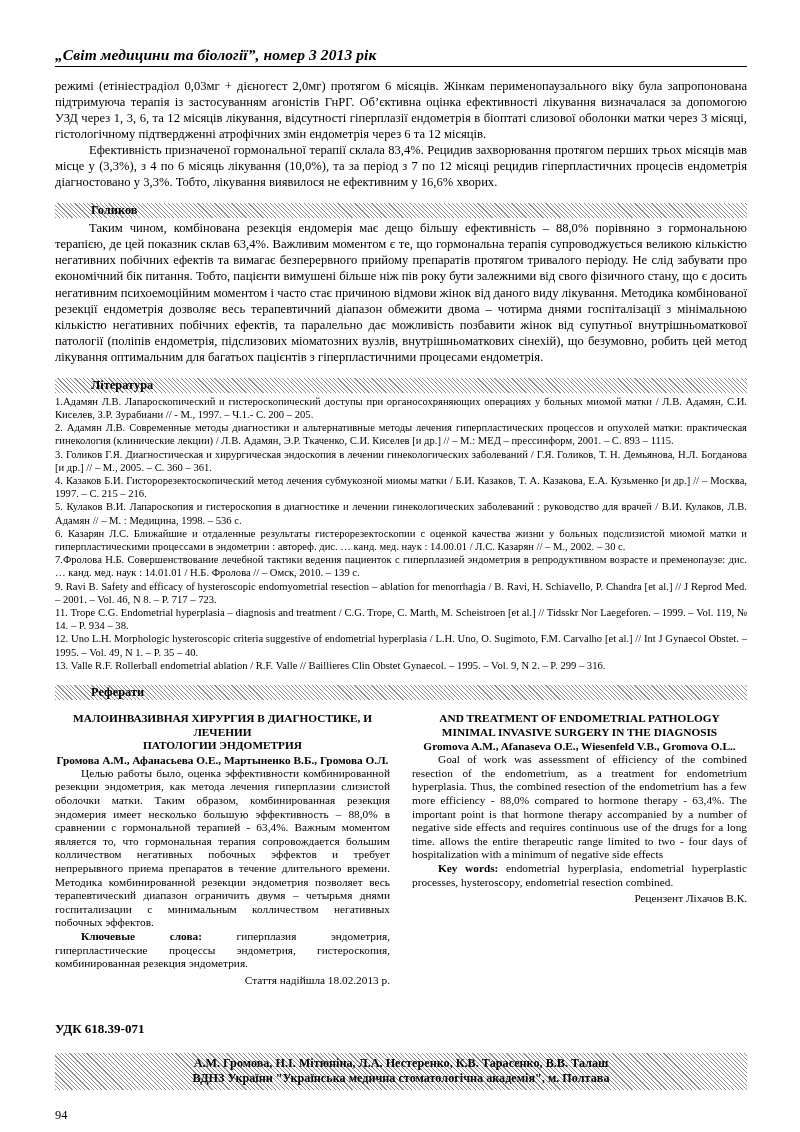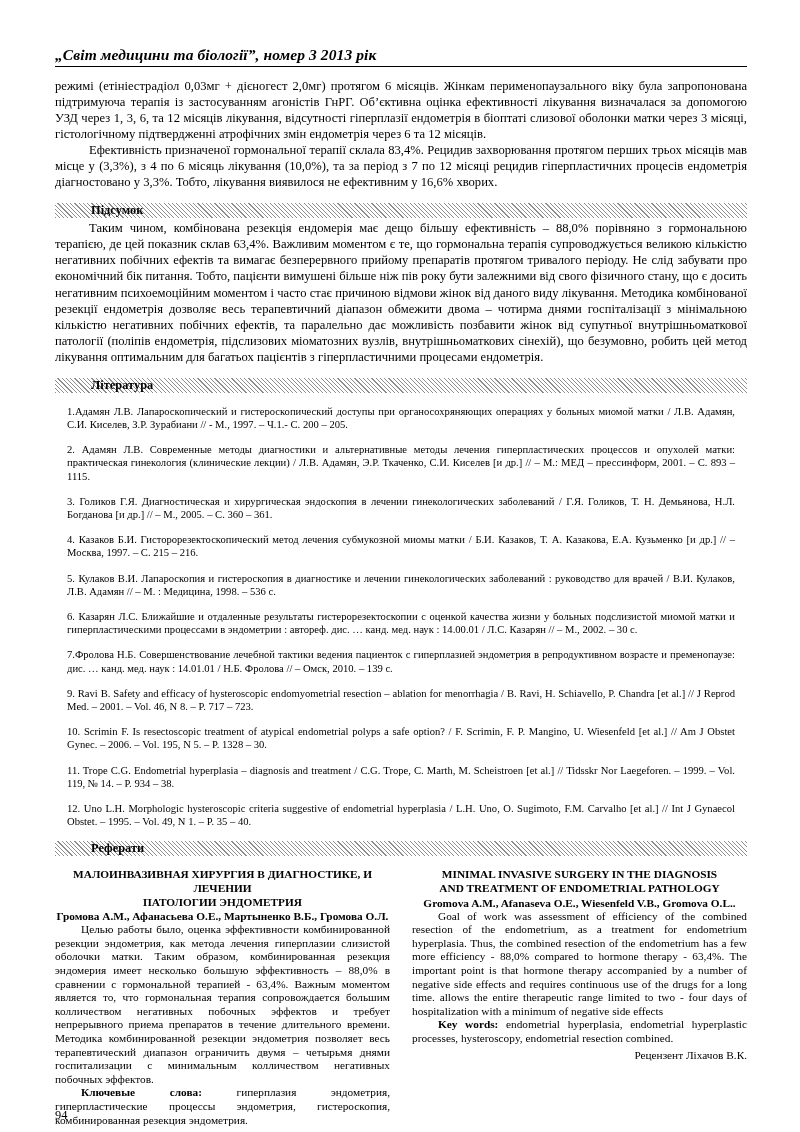--- a/index.html
+++ b/index.html
@@ -74,21 +74,21 @@
     margin-left: 36px;
     color: #000;
     white-space: nowrap;
   }
 
   
   .refs {
     margin-top: 1px;
   }
   .refs p {
-    margin: 12px;
+    margin: 0;
     font-size: 10.6px;
     line-height: 13.2px;
     text-align: justify;
   }
 
   
   .abstracts {
     display: flex;
     gap: 22px;
     margin-top: 12px;
@@ -169,58 +169,58 @@
 <div class="page">
   <div class="content">
 
     <div class="runhead">„Світ медицини та біології”, номер 3 2013 рік</div>
     <div class="runhead-rule"></div>
 
     <p class="body">режимі (етініестрадіол 0,03мг + дієногест 2,0мг) протягом 6 місяців. Жінкам перименопаузального віку була запропонована підтримуюча терапія із застосуванням агоністів ГнРГ. Об’єктивна оцінка ефективності лікування визначалася за допомогою УЗД  через 1, 3, 6, та 12 місяців лікування, відсутності гіперплазії ендометрія в біоптаті слизової оболонки матки через 3 місяці, гістологічному підтвердженні атрофічних змін ендометрія через 6 та 12 місяців.</p>
     <p class="body indent">Ефективність призначеної гормональної терапії склала 83,4%. Рецидив захворювання протягом перших трьох місяців мав місце у (3,3%), з 4 по 6 місяць лікування (10,0%), та за період з 7 по 12 місяці рецидив гіперпластичних процесів ендометрія діагностовано у 3,3%. Тобто, лікування виявилося не ефективним у 16,6% хворих.</p>
 
     <div class="hatch-bar">
-      <span class="hl">Підсумок</span>
+      <span class="hl">Голиков</span>
     </div>
     <p class="body indent">Таким чином, комбінована резекція ендомерія має дещо більшу ефективність – 88,0% порівняно з гормональною терапією, де цей показник склав 63,4%. Важливим моментом є те, що гормональна терапія супроводжується великою кількістю негативних побічних ефектів та вимагає безперервного прийому препаратів протягом тривалого періоду. Не слід забувати про економічний бік питання. Тобто, пацієнти вимушені більше ніж пів року бути залежними від свого фізичного стану, що є досить негативним психоемоційним моментом і часто стає причиною відмови жінок від даного виду лікування. Методика комбінованої резекції ендометрія дозволяє весь терапевтичний діапазон обмежити двома – чотирма днями госпіталізації з мінімальною кількістю негативних побічних ефектів, та паралельно дає можливість позбавити жінок від супутньої внутрішньоматкової патології (поліпів ендометрія, підслизових міоматозних вузлів, внутрішньоматкових сінехій), що безумовно, робить цей метод лікування оптимальним для багатьох пацієнтів з гіперпластичними процесами ендометрія.</p>
 
     <div class="hatch-bar">
       <span class="hl">Література</span>
     </div>
     <div class="refs">
       <p>1.Адамян Л.В. Лапароскопический и гистероскопический доступы при органосохряняющих операциях у больных миомой матки / Л.В. Адамян, С.И. Киселев, З.Р. Зурабиани // - М., 1997. – Ч.1.- С. 200 – 205.</p>
       <p>2. Адамян Л.В. Современные методы диагностики и альтернативные методы лечения гиперпластических процессов и опухолей матки: практическая гинекология (клинические лекции)  / Л.В. Адамян,  Э.Р. Ткаченко, С.И. Киселев  [и др.] // – М.:   МЕД – прессинформ, 2001. – С. 893 – 1115.</p>
       <p>3. Голиков Г.Я. Диагностическая и хирургическая эндоскопия в лечении гинекологических заболеваний / Г.Я. Голиков,  Т. Н.  Демьянова,  Н.Л. Богданова  [и др.]  // – М., 2005. – С. 360 – 361.</p>
       <p>4. Казаков Б.И. Гисторорезектоскопический метод лечения субмукозной миомы матки /  Б.И. Казаков,  Т. А. Казакова, Е.А. Кузьменко  [и др.] // – Москва, 1997. – С. 215 – 216.</p>
       <p>5. Кулаков В.И. Лапароскопия и гистероскопия в диагностике и лечении гинекологических заболеваний :  руководство для врачей  / В.И. Кулаков, Л.В. Адамян // – М. : Медицина, 1998. – 536 с.</p>
       <p>6. Казарян    Л.С.  Ближайшие и отдаленные результаты гистерорезектоскопии с оценкой качества жизни у больных подслизистой миомой матки и гиперпластическими процессами в эндометрии : автореф. дис.  …  канд. мед. наук  : 14.00.01 / Л.С. Казарян // – М., 2002. – 30 с.</p>
       <p>7.Фролова Н.Б.  Совершенствование  лечебной  тактики  ведения  пациенток  с  гиперплазией  эндометрия  в  репродуктивном  возрасте  и пременопаузе:  дис.  …  канд. мед. наук  : 14.01.01 / Н.Б. Фролова // – Омск, 2010. – 139 с.</p>
       <p>9. Ravi B.  Safety and efficacy of hysteroscopic endomyometrial resection – ablation for menorrhagia / B. Ravi, H. Schiavello, P.  Chandra [et al.]   //  J Reprod Med. – 2001. – Vol. 46, N 8. – P. 717 – 723.</p>
-      <p>10. Scrimin F.  Is resectoscopic treatment of atypical endometrial polyps a safe option? / F. Scrimin, F. P. Mangino, U. Wiesenfeld [et al.]  // Am J Obstet Gynec. – 2006. – Vol. 195, N 5. – P. 1328 – 30.</p>
       <p>11. Trope C.G. Endometrial hyperplasia – diagnosis and treatment / C.G. Trope, C. Marth, M. Scheistroen [et al.] // Tidsskr Nor Laegeforen. – 1999. – Vol. 119, № 14. – P. 934 – 38.</p>
       <p>12. Uno L.H. Morphologic hysteroscopic criteria suggestive of endometrial hyperplasia / L.H. Uno, O. Sugimoto, F.M. Carvalho [et al.] // Int J Gynaecol Obstet. – 1995. – Vol. 49, N 1. – P.  35 – 40.</p>
+      <p>13. Valle R.F. Rollerball endometrial ablation / R.F. Valle  // Baillieres Clin Obstet Gynaecol. – 1995. – Vol. 9, N 2. – P. 299 – 316.</p>
     </div>
 
     <div class="hatch-bar">
       <span class="hl">Реферати</span>
     </div>
 
     <div class="abstracts">
       <div class="abs-col">
         <p class="abs-title">МАЛОИНВАЗИВНАЯ ХИРУРГИЯ В ДИАГНОСТИКЕ, И ЛЕЧЕНИИ</p>
         <p class="abs-title">ПАТОЛОГИИ ЭНДОМЕТРИЯ</p>
         <p class="abs-authors">Громова А.М., Афанасьева О.Е., Мартыненко В.Б., Громова О.Л.</p>
         <p class="abs-text">Целью работы было, оценка эффективности комбинированной резекции эндометрия, как метода лечения гиперплазии слизистой оболочки матки. Таким образом, комбинированная резекция эндомерия имеет несколько большую эффективность – 88,0% в сравнении с гормональной терапией - 63,4%. Важным моментом является то, что гормональная терапия сопровождается большим колличеством негативных побочных эффектов и требует непрерывного приема препаратов в течение длительного времени. Методика комбинированной резекции эндометрия позволяет весь терапевтический диапазон ограничить двумя – четырьмя днями госпитализации с минимальным колличеством негативных побочных эффектов.</p>
         <p class="abs-kw"><b>Ключевые слова:</b><span> гиперплазия эндометрия, гиперпластические процессы эндометрия, гистероскопия, комбинированная резекция эндометрия.</span></p>
         <p class="abs-foot">Стаття надійшла 18.02.2013 р.</p>
       </div>
 
       <div class="abs-col">
+        <p class="abs-title">AND TREATMENT OF ENDOMETRIAL PATHOLOGY</p>
         <p class="abs-title">MINIMAL INVASIVE SURGERY IN THE DIAGNOSIS</p>
-        <p class="abs-title">AND TREATMENT OF ENDOMETRIAL PATHOLOGY</p>
         <p class="abs-authors">Gromova A.M., Afanaseva O.E., Wiesenfeld V.B., Gromova O.L..</p>
         <p class="abs-text">Goal of work was assessment of efficiency of the combined resection of the endometrium, as a treatment for endometrium hyperplasia. Thus, the combined resection of the endometrium has a few more efficiency - 88,0% compared to hormone therapy - 63,4%. The important point is that hormone therapy accompanied by a number of negative side effects and requires continuous use of the drugs for a long time. allows the entire therapeutic range limited to two - four days of hospitalization with a minimum of negative side effects</p>
         <p class="abs-kw"><b>Key words:</b><span> endometrial hyperplasia, endometrial hyperplastic processes, hysteroscopy, endometrial resection combined.</span></p>
         <p class="abs-foot">Рецензент Ліхачов В.К.</p>
       </div>
     </div>
 
     <div class="udc">УДК  618.39-071</div>
     <div class="article-bar">
       <div>А.М. Громова, Н.І. Мітюніна, Л.А. Нестеренко, К.В. Тарасенко, В.В. Талаш</div>

